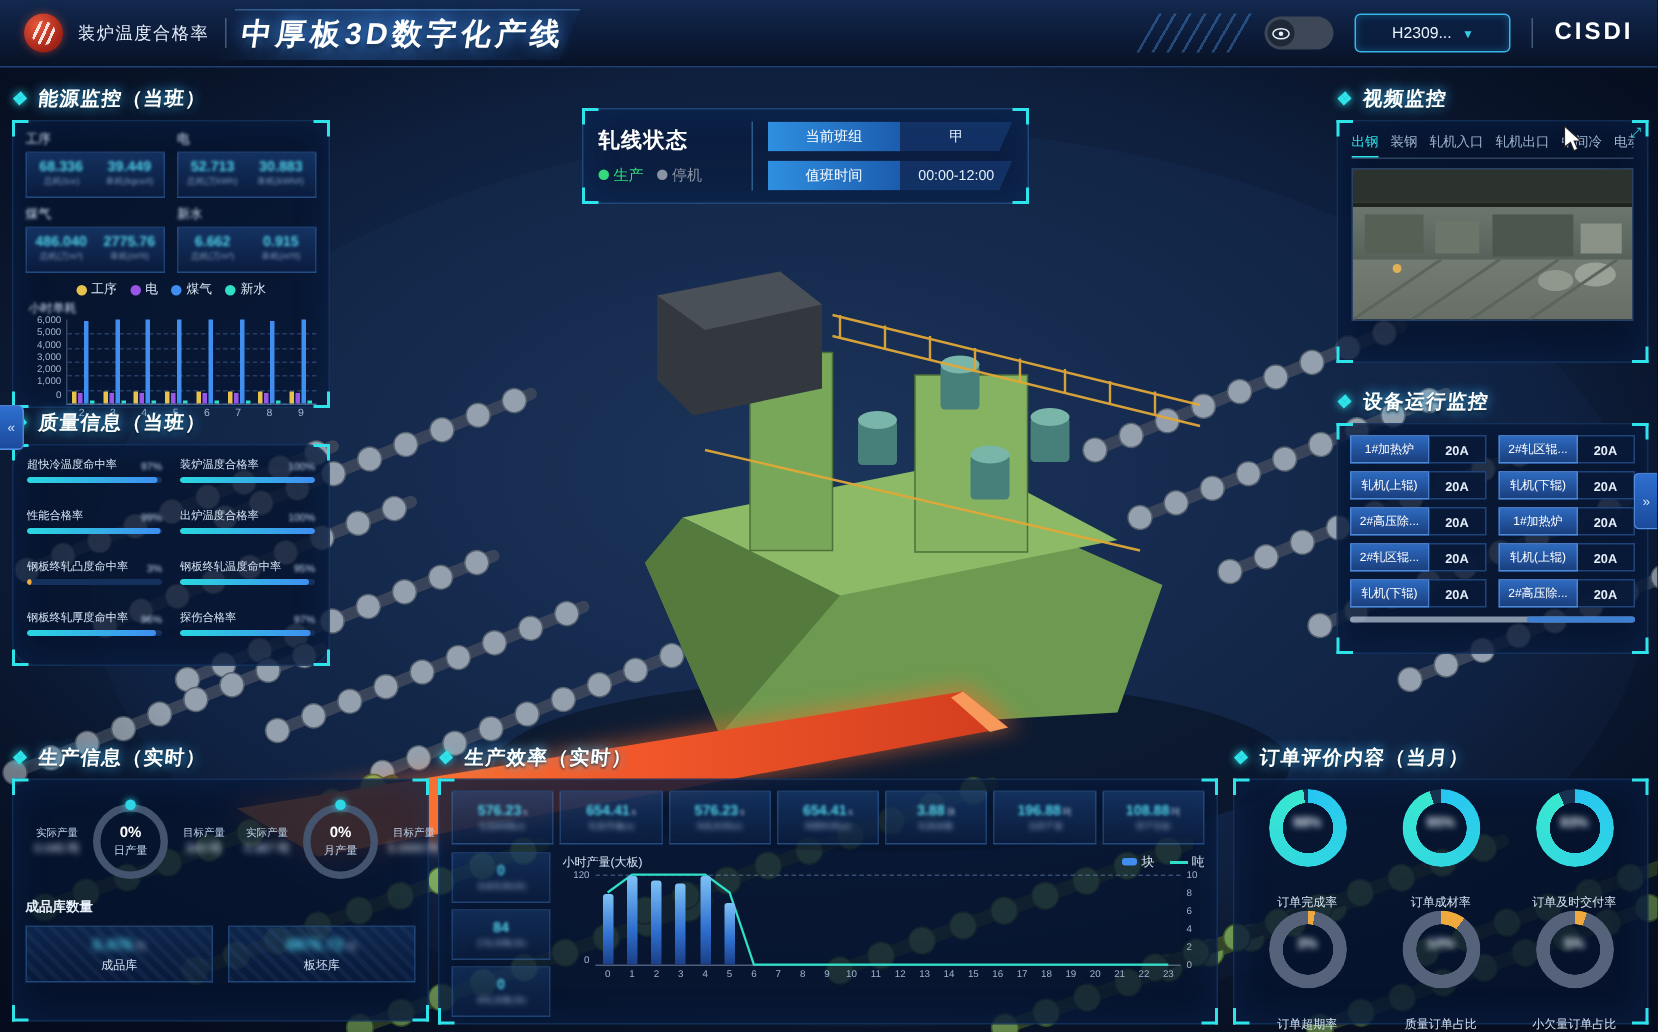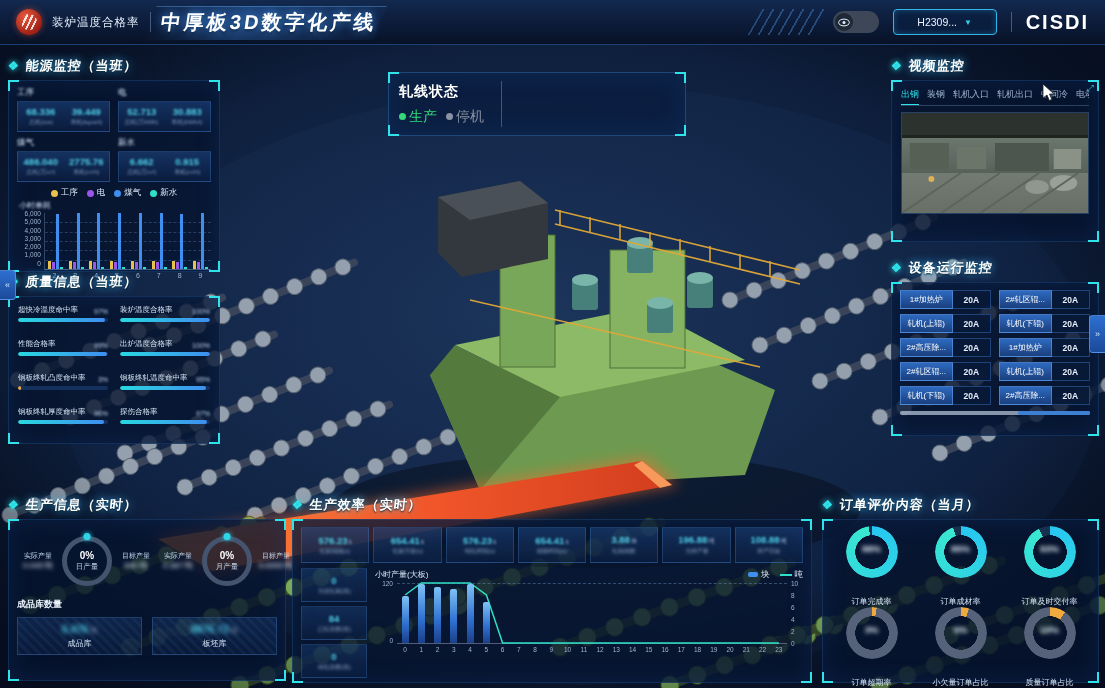--- a/index.html
+++ b/index.html
@@ -28,21 +28,21 @@
   .hdr-right{display:flex;align-items:center;gap:14px;}
   .pinstripes{width:64px;height:26px;transform:skewX(-30deg);opacity:.6;
         background:repeating-linear-gradient(90deg,rgba(90,170,255,.55) 0 2px,transparent 2px 10px);}
   .toggle{width:46px;height:22px;border-radius:11px;background:#3d4757;position:relative;cursor:pointer;}
   .knob{position:absolute;left:2px;top:2px;width:18px;height:18px;border-radius:50%;background:#1f2836;
         display:flex;align-items:center;justify-content:center;}
   .selector{height:24px;min-width:86px;border:1px solid #35b6e6;border-radius:4px;background:rgba(10,32,66,.7);
         display:flex;align-items:center;justify-content:center;gap:7px;font-size:10.5px;color:#eaf3fd;
         box-shadow:0 0 6px rgba(40,170,230,.35) inset;padding:0 8px;}
   .caret{font-size:8px;color:#35cfe6;}
-  .brand{font-size:20px;font-weight:bold;color:#fff;letter-spacing:2px;}
+  .brand{font-size:16px;font-weight:bold;color:#fff;letter-spacing:2px;}
 
   
   #scene{position:absolute;top:45px;left:0;z-index:1;}
 
   
   .pwrap{position:absolute;z-index:20;}
   .ptitle{display:flex;align-items:center;gap:6px;height:20px;font-size:13px;font-weight:bold;color:#fff;
         transform:skewX(-6deg);letter-spacing:1px;text-shadow:0 0 8px rgba(60,190,255,.95),0 1px 2px #000;}
   .pdiamond{color:#2fe3ea;font-size:12px;text-shadow:0 0 6px #2fe3ea;}
   .pbox{position:relative;background:rgba(6,20,46,.80);border:1px solid rgba(60,140,230,.22);
@@ -76,37 +76,37 @@
         border-bottom:1px solid rgba(130,160,200,.45);}
   .egridline{position:absolute;left:0;right:0;border-top:1px dashed rgba(95,135,195,.35);}
   #ebars{position:absolute;inset:0;display:flex;}
   .bgroup{flex:1;display:flex;align-items:flex-end;justify-content:center;gap:1px;}
   .bgroup span{width:3px;display:block;}
   #exl{display:flex;margin-left:27px;width:167px;}
   #exl span{flex:1;text-align:center;font-size:7px;color:#9fb4d0;margin-top:2px;}
 
   
   #quality{left:8px;top:272px;width:212px;}
-  #quality .pbox{margin-top:4px;height:148px;padding:8px 9px 4px;}
+  #quality .pbox{margin-top:4px;height:148px;padding:8px 9px 4px;border-radius:15px;}
   #qgrid{display:grid;grid-template-columns:1fr 1fr;gap:8px 12px;}
   .qitem{height:26px;}
   .qtop{display:flex;justify-content:space-between;align-items:flex-end;margin-bottom:3px;}
   .qlabel{font-size:7.5px;color:#d6e4f4;white-space:nowrap;}
   .qpct{font-size:7px;color:#bcd2ea;}
   .qtrack{height:4px;background:#14315e;border-radius:2px;overflow:hidden;}
   .qfill{height:100%;border-radius:2px;}
 
   
   #status{left:388px;top:72px;width:298px;}
   #status .pbox{height:64px;padding:8px 10px;display:flex;align-items:center;gap:10px;
         background:rgba(10,30,64,.88);border:1px solid rgba(70,150,230,.35);}
   #status .st-left{width:92px;}
   .st-title{font-size:14px;font-weight:bold;color:#fff;letter-spacing:1px;margin-bottom:7px;}
   #st-legend{display:flex;gap:9px;}
-  #st-legend .litem .ltxt{font-size:14px;}
+  #st-legend .litem .ltxt{font-size:10px;}
   .st-div{width:1px;align-self:stretch;background:rgba(80,170,230,.45);}
   .st-rows{flex:1;display:flex;flex-direction:column;gap:6px;}
   .srow{height:20px;display:flex;clip-path:polygon(0 0,100% 0,calc(100% - 9px) 100%,0 100%);
         background:rgba(26,64,128,.55);}
   .srow .slab{width:88px;display:flex;align-items:center;justify-content:center;font-size:9.5px;color:#fff;
         background:linear-gradient(90deg,#2f8fe0,#1c5cae);}
   .srow .sval{flex:1;display:flex;align-items:center;justify-content:center;font-size:9.5px;color:#dff0ff;}
 
   
   #video{left:891px;top:56px;width:208px;}
@@ -614,20 +614,30 @@
             <div class="ldot" style="background: rgb(53, 217, 122);"></div>
             <div class="ltxt" style="color: rgb(53, 217, 122);">生产</div>
           </div>
           <div class="litem">
             <div class="ldot" style="background: rgb(138, 147, 163);"></div>
             <div class="ltxt" style="color: rgb(138, 147, 163);">停机</div>
           </div>
         </div>
     </div>
     <div class="st-div"></div>
+    <div class="st-rows" id="strows">
+        <div class="srow">
+          <div class="slab">当前班组</div>
+          <div class="sval">甲</div>
+        </div>
+        <div class="srow">
+          <div class="slab">值班时间</div>
+          <div class="sval">00:00-12:00</div>
+        </div>
+      </div>
   </div>
 </div>
 
 <div class="pwrap" id="video">
   <div class="ptitle">
     <span class="pdiamond">❖</span>
     <span>视频监控</span>
   </div>
   <div class="pbox">
     <i class="cb tl"></i><i class="cb tr"></i><i class="cb bl"></i><i class="cb br"></i>
@@ -938,31 +948,31 @@
         </div>
         <div class="ocell">
           <div class="wrap">
             <div class="donut" style="background: conic-gradient(rgb(240, 169, 60) 0deg, rgb(240, 169, 60) 3%, rgb(85, 98, 122) 3%, rgb(85, 98, 122) 100%);"></div>
             <div class="dcenter blur2">3%</div>
           </div>
           <div class="olabel">订单超期率</div>
         </div>
         <div class="ocell">
           <div class="wrap">
+            <div class="donut" style="background: conic-gradient(rgb(240, 169, 60) 0deg, rgb(240, 169, 60) 10%, rgb(85, 98, 122) 10%, rgb(85, 98, 122) 100%);"></div>
+            <div class="dcenter blur2">10%</div>
+          </div>
+          <div class="olabel">质量订单占比</div>
+        </div>
+        <div class="ocell">
+          <div class="wrap">
             <div class="donut" style="background: conic-gradient(rgb(240, 169, 60) 0deg, rgb(240, 169, 60) 5%, rgb(85, 98, 122) 5%, rgb(85, 98, 122) 100%);"></div>
             <div class="dcenter blur2">5%</div>
           </div>
           <div class="olabel">小欠量订单占比</div>
-        </div>
-        <div class="ocell">
-          <div class="wrap">
-            <div class="donut" style="background: conic-gradient(rgb(240, 169, 60) 0deg, rgb(240, 169, 60) 10%, rgb(85, 98, 122) 10%, rgb(85, 98, 122) 100%);"></div>
-            <div class="dcenter blur2">10%</div>
-          </div>
-          <div class="olabel">质量订单占比</div>
         </div>
       </div>
   </div>
 </div>
 
 <div class="handle" id="handle-l">«</div>
 <div class="handle" id="handle-r">»</div>
 <svg id="cursor" width="14" height="18" viewBox="0 0 14 18">
   <path d="M1 0 L1 14 L5 11 L7.3 16.5 L9.8 15.4 L7.5 10 L12 10 Z" fill="#ffffff" stroke="#222" stroke-width="0.8"></path>
 </svg>

